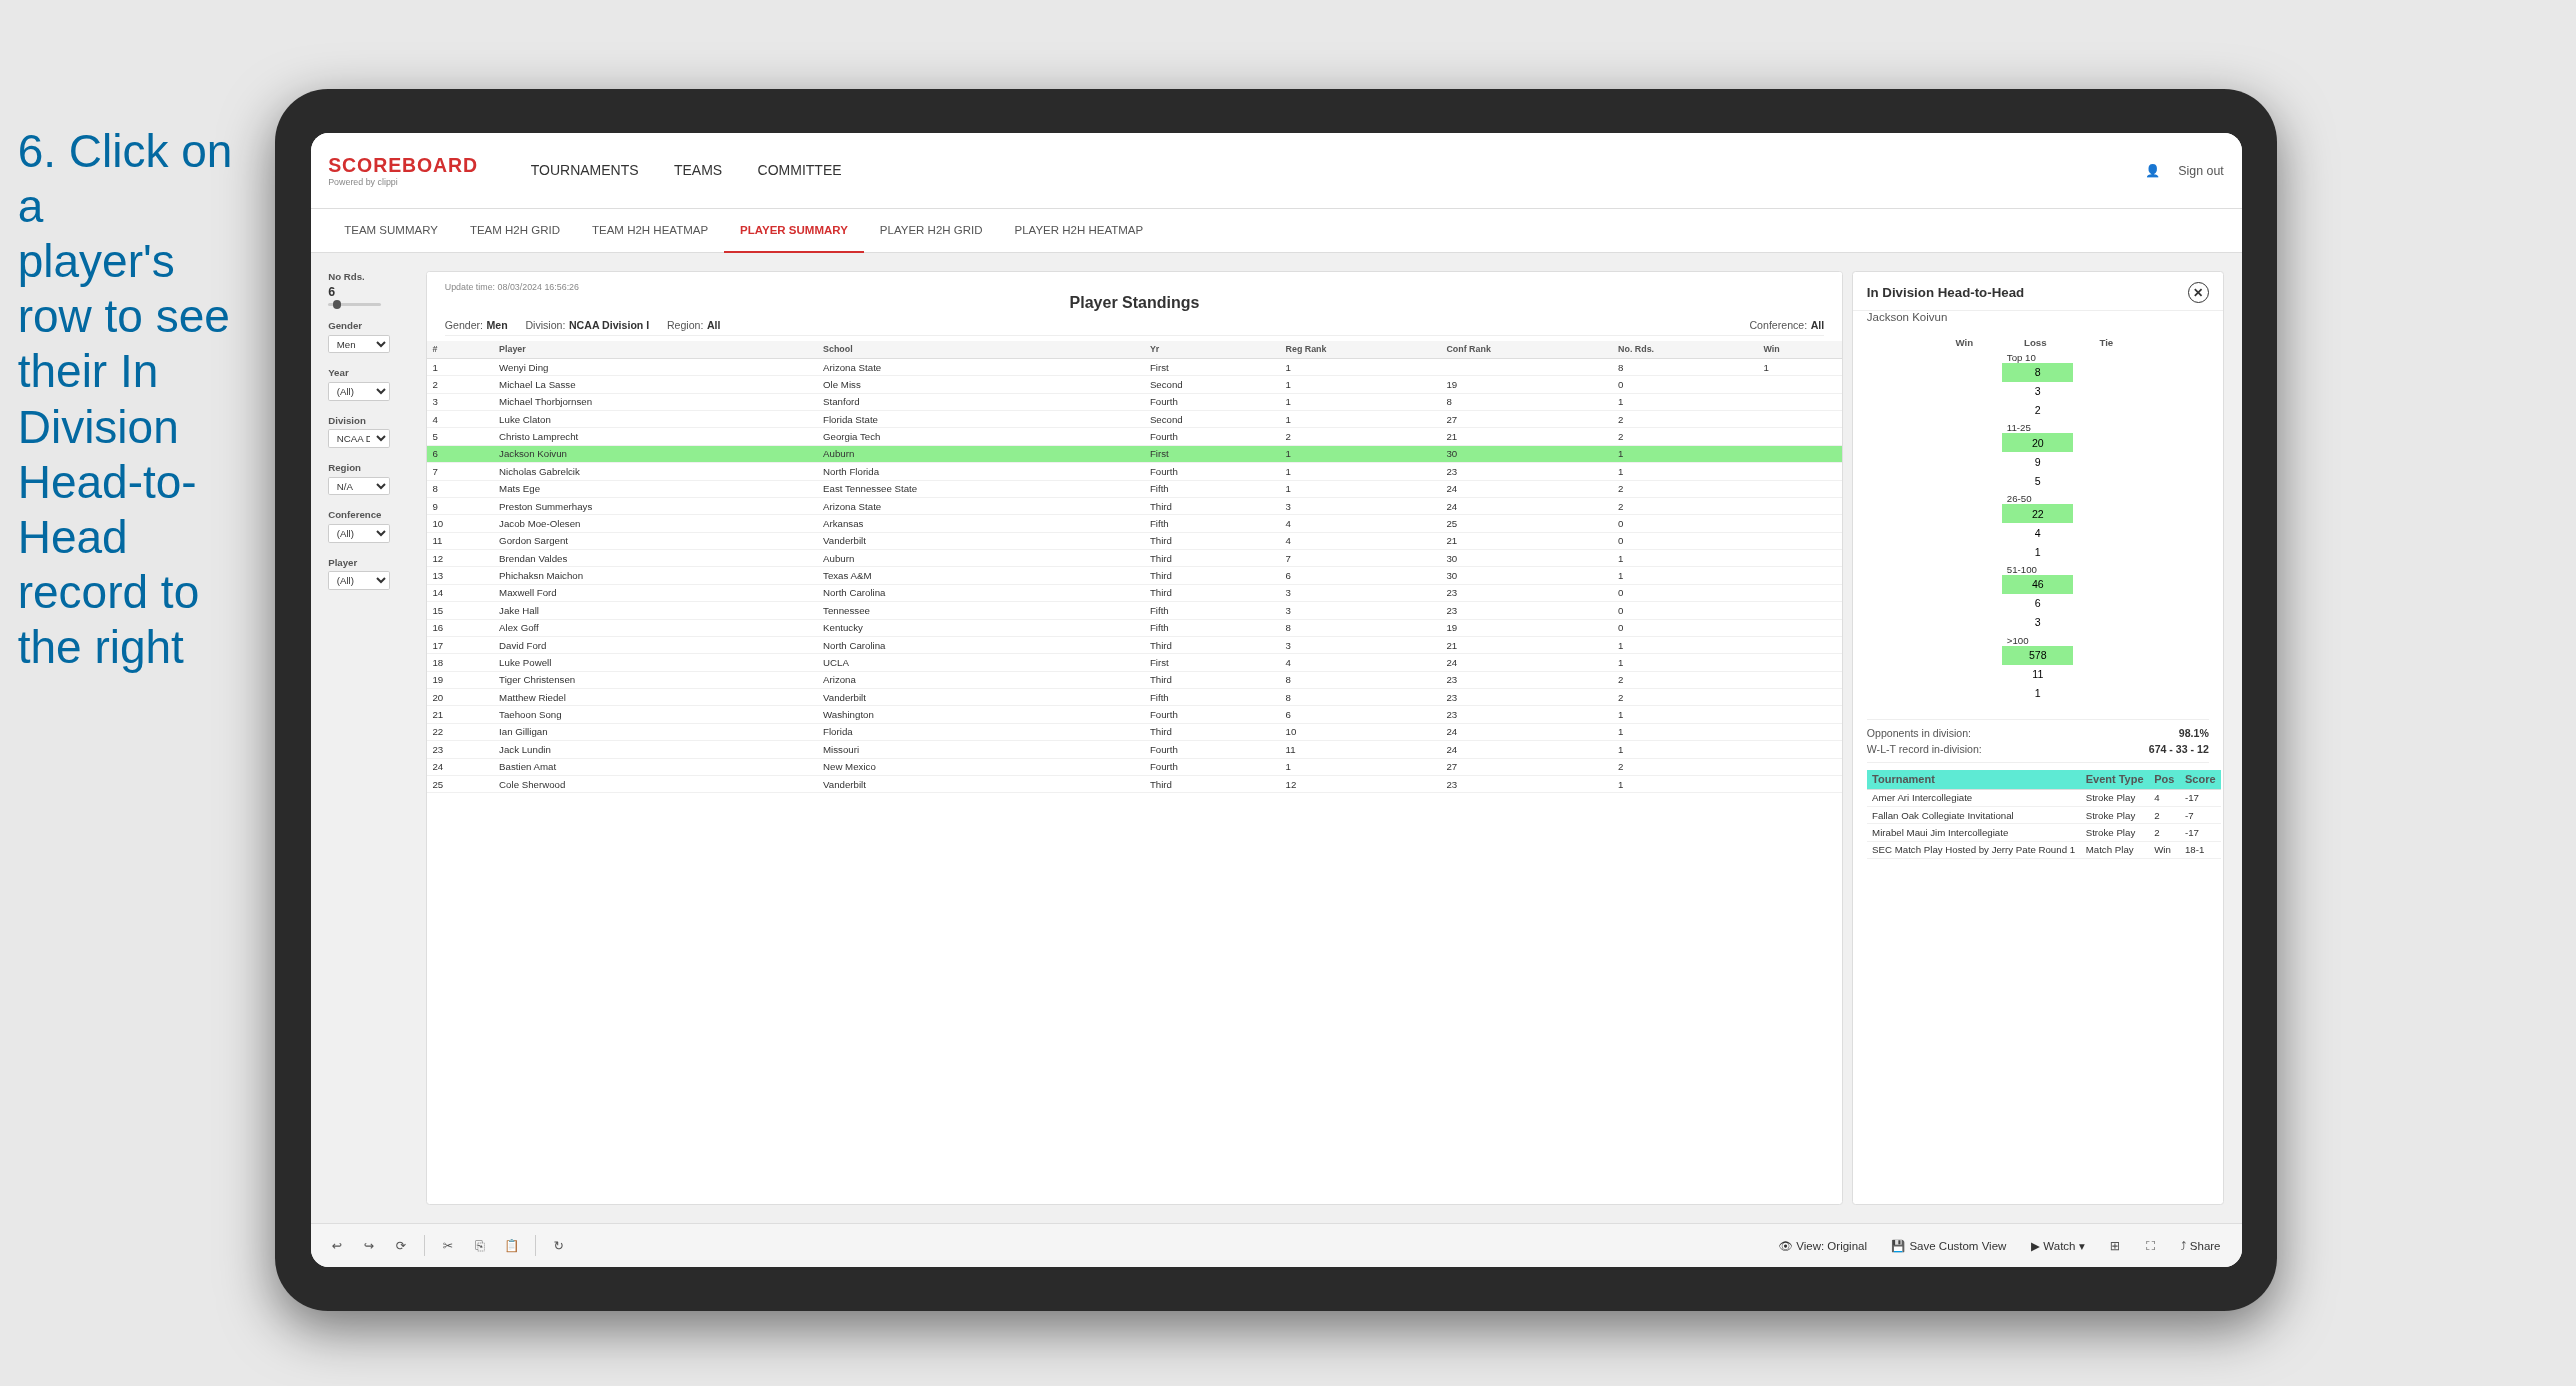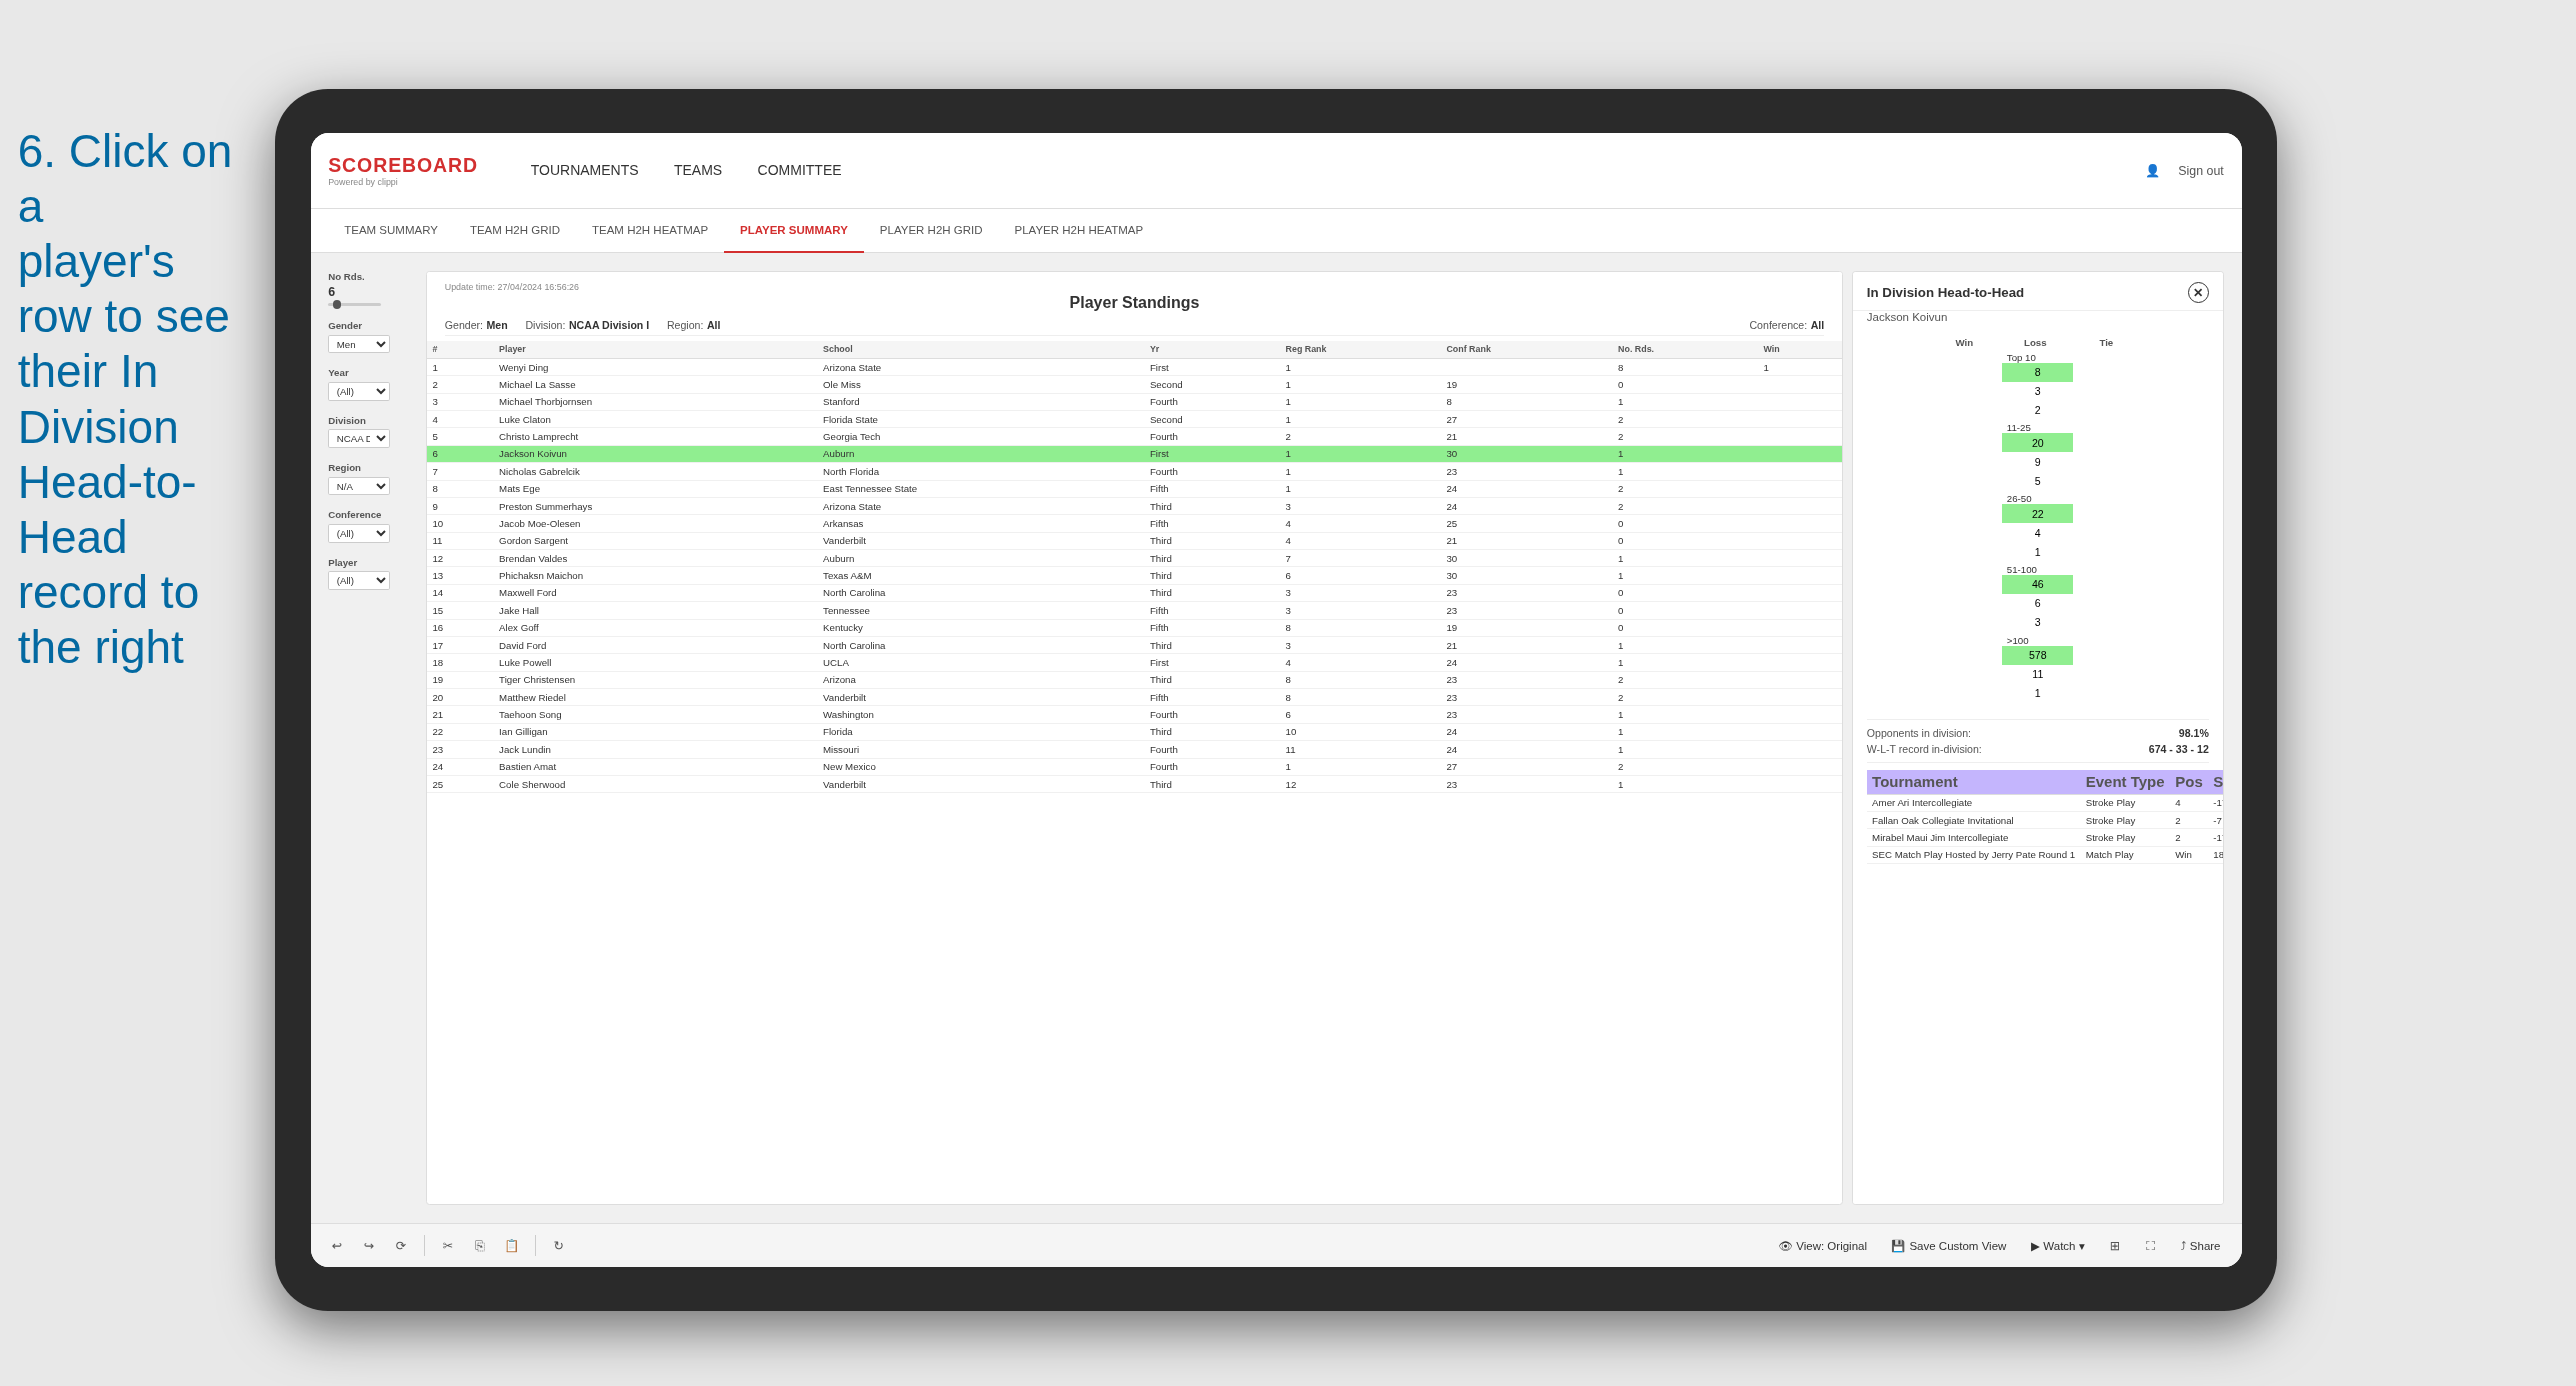--- a/index.html
+++ b/index.html
@@ -387,22 +387,22 @@
     .tournament-table {
       margin: 7px 14px;
     }
 
     .tournament-table table {
       font-size: 9.7px;
       width: 100%;
     }
 
     .tournament-table thead th {
-      background: #c4b5fd;
-      font-size: 15px;
+      background: #5eead4;
+      font-size: 11px;
     }
 
     
     .bottom-toolbar {
       height: 44px;
       background: #f5f5f5;
       border-top: 0.9px solid #ddd;
       display: flex;
       align-items: center;
       padding: 0 14px;
@@ -538,21 +538,21 @@
         <div class="sidebar-section">
           <div class="sidebar-label">Player</div>
           <select class="filter-select">
             <option>(All)</option>
           </select>
         </div>
       </div>
 
       <div class="standings-panel">
         <div class="panel-header">
-          <div style="font-size:8.9px;color:#888;margin-bottom:1.8px;">Update time: 27/04/2024 16:56:26</div>
+          <div style="font-size:8.9px;color:#888;margin-bottom:1.8px;">Update time: 08/03/2024 16:56:26</div>
           <div class="panel-title">Player Standings</div>
           <div class="filters-row">
             <div class="filter-item">
               <span class="filter-label">Gender: </span>
               <span class="filter-val">Men</span>
             </div>
             <div class="filter-item">
               <span class="filter-label">Division: </span>
               <span class="filter-val">NCAA Division I</span>
             </div>

